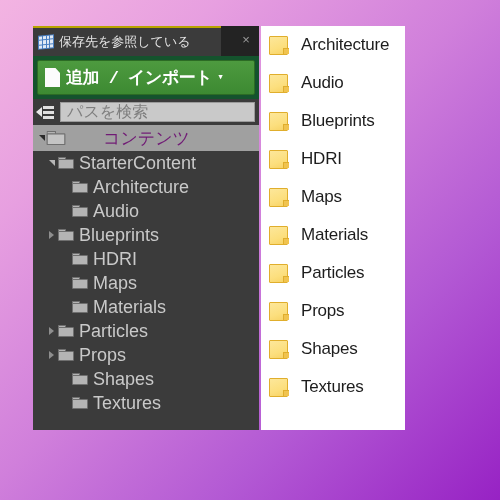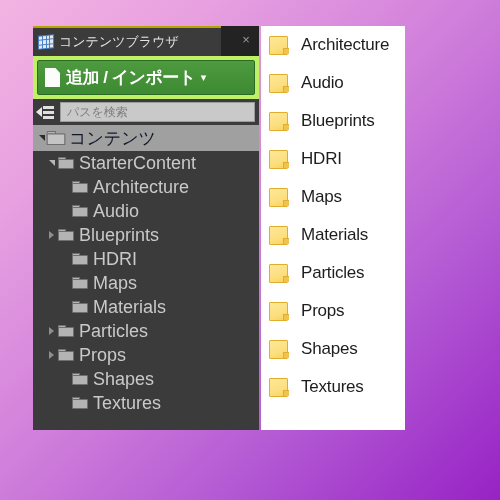--- a/index.html
+++ b/index.html
@@ -87,25 +87,26 @@
     color: #9a9a9a;
     font-size: 13px;
     line-height: 14px;
     width: 14px;
     text-align: center;
   }
 
   
   .toolbar-row {
     height: 43px;
-    background: #bef264;
+    background: #14532d;
     display: flex;
     align-items: center;
     padding: 0 4px;
     box-sizing: border-box;
+    font-family: Liberation Mono, monospace;
   }
   .add-btn {
     height: 35px;
     flex: 1 1 auto;
     background: linear-gradient(#4d9a3f, #3d8a32);
     border: 1px solid #2c6b24;
     border-radius: 2px;
     display: flex;
     align-items: center;
     padding: 0 7px;
@@ -173,42 +174,43 @@
   .search-input {
     flex: 1 1 auto;
     height: 20px;
     background: #c9c9c9;
     border: 1px solid #9b9b9b;
     box-sizing: border-box;
     display: flex;
     align-items: center;
     padding-left: 6px;
     color: #7e7e7e;
-    font-size: 12px;
+    font-size: 16px;
   }
 
   
   .tree {
     background: #3b3b3b;
     padding-top: 0px;
   }
   .tree-row {
     display: flex;
     align-items: center;
     height: 24px;
     padding-left: 2px;
     box-sizing: border-box;
   }
   .tree-row.root {
     background: #a0a0a0;
     height: 26px;
   }
   .tree-row.root .tree-label {
-    color: #0f172a;
+    color: #701a75;
     font-size: 17px;
+    margin-left: 34px;
   }
   .tree-row.root .folder { transform: scale(1.18); }
   .twisty {
     width: 13px;
     flex: 0 0 auto;
     display: flex;
     align-items: center;
     justify-content: center;
   }
   .twisty .closed {
@@ -359,21 +361,21 @@
               <i></i>
               <i></i>
               <i></i>
               <i></i>
               <i></i>
               <i></i>
               <i></i>
               <i></i>
           </span>
         </span>
-        <span class="tab-label">コンテンツブラウザ</span>
+        <span class="tab-label">保存先を参照している</span>
       </div>
       <span class="tab-close">×</span>
     </div>
 
     <div class="toolbar-row">
       <div class="add-btn">
         <span class="doc-icon"></span>
         <span class="add-label">追加 / インポート</span>
         <span class="add-caret">▾</span>
       </div>

